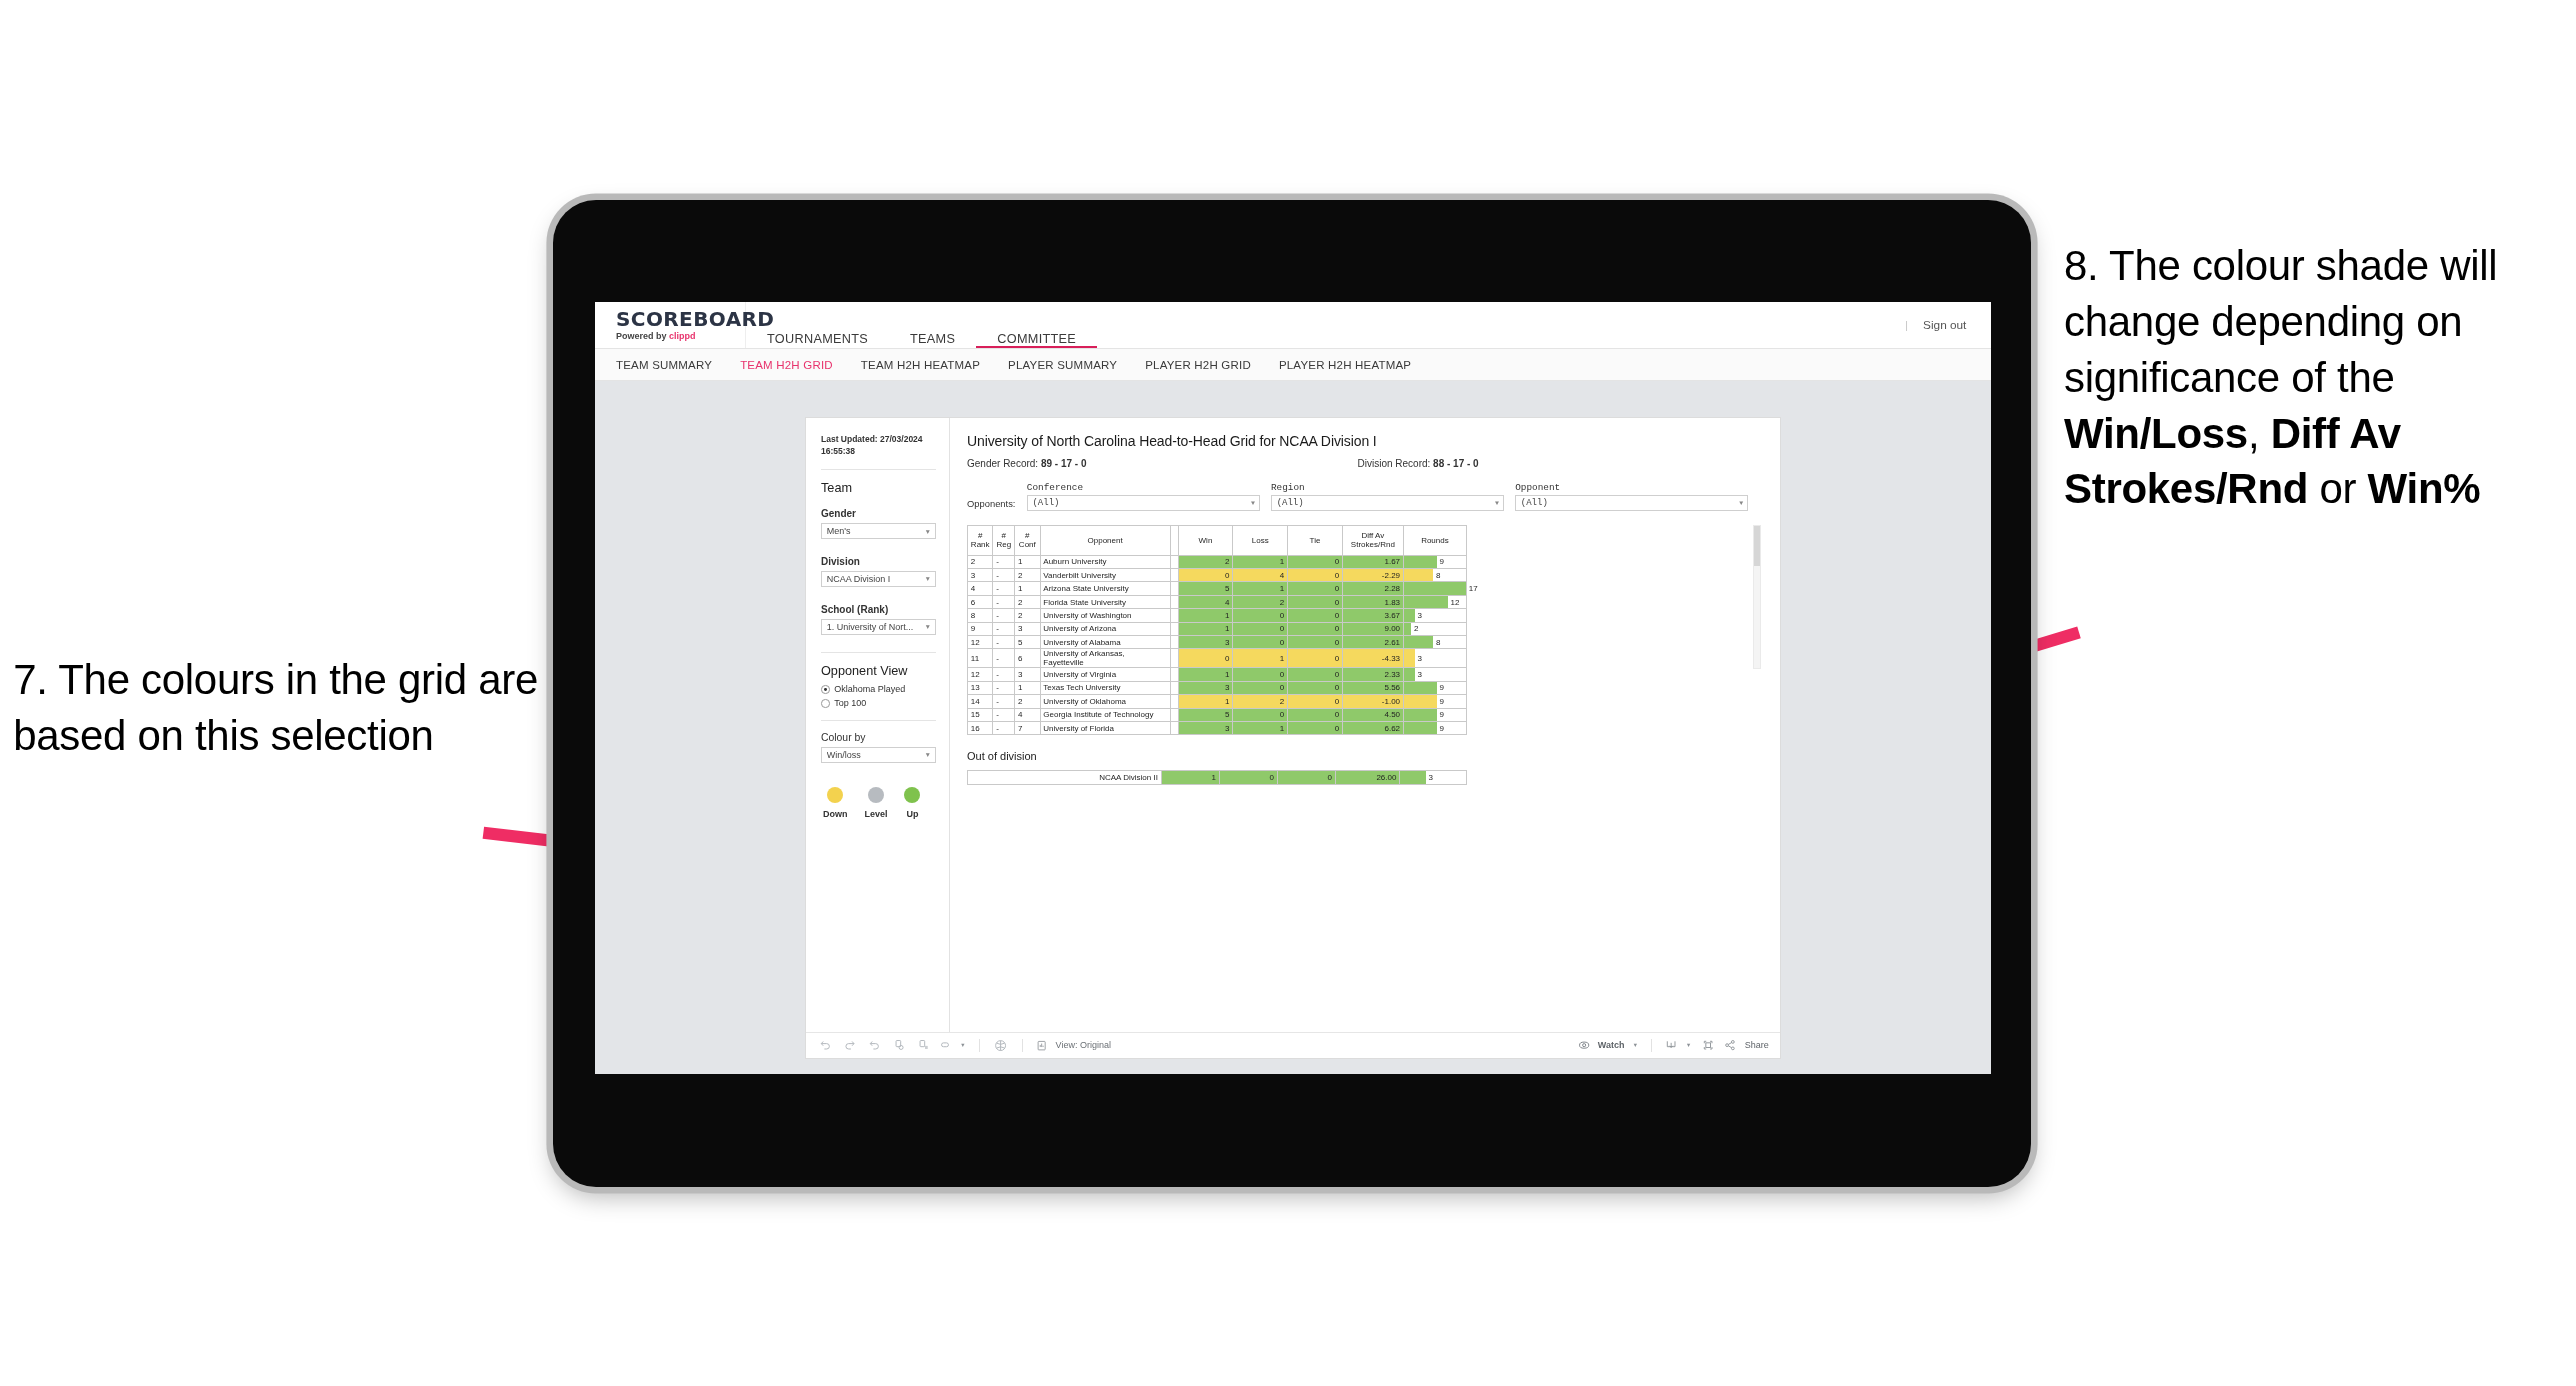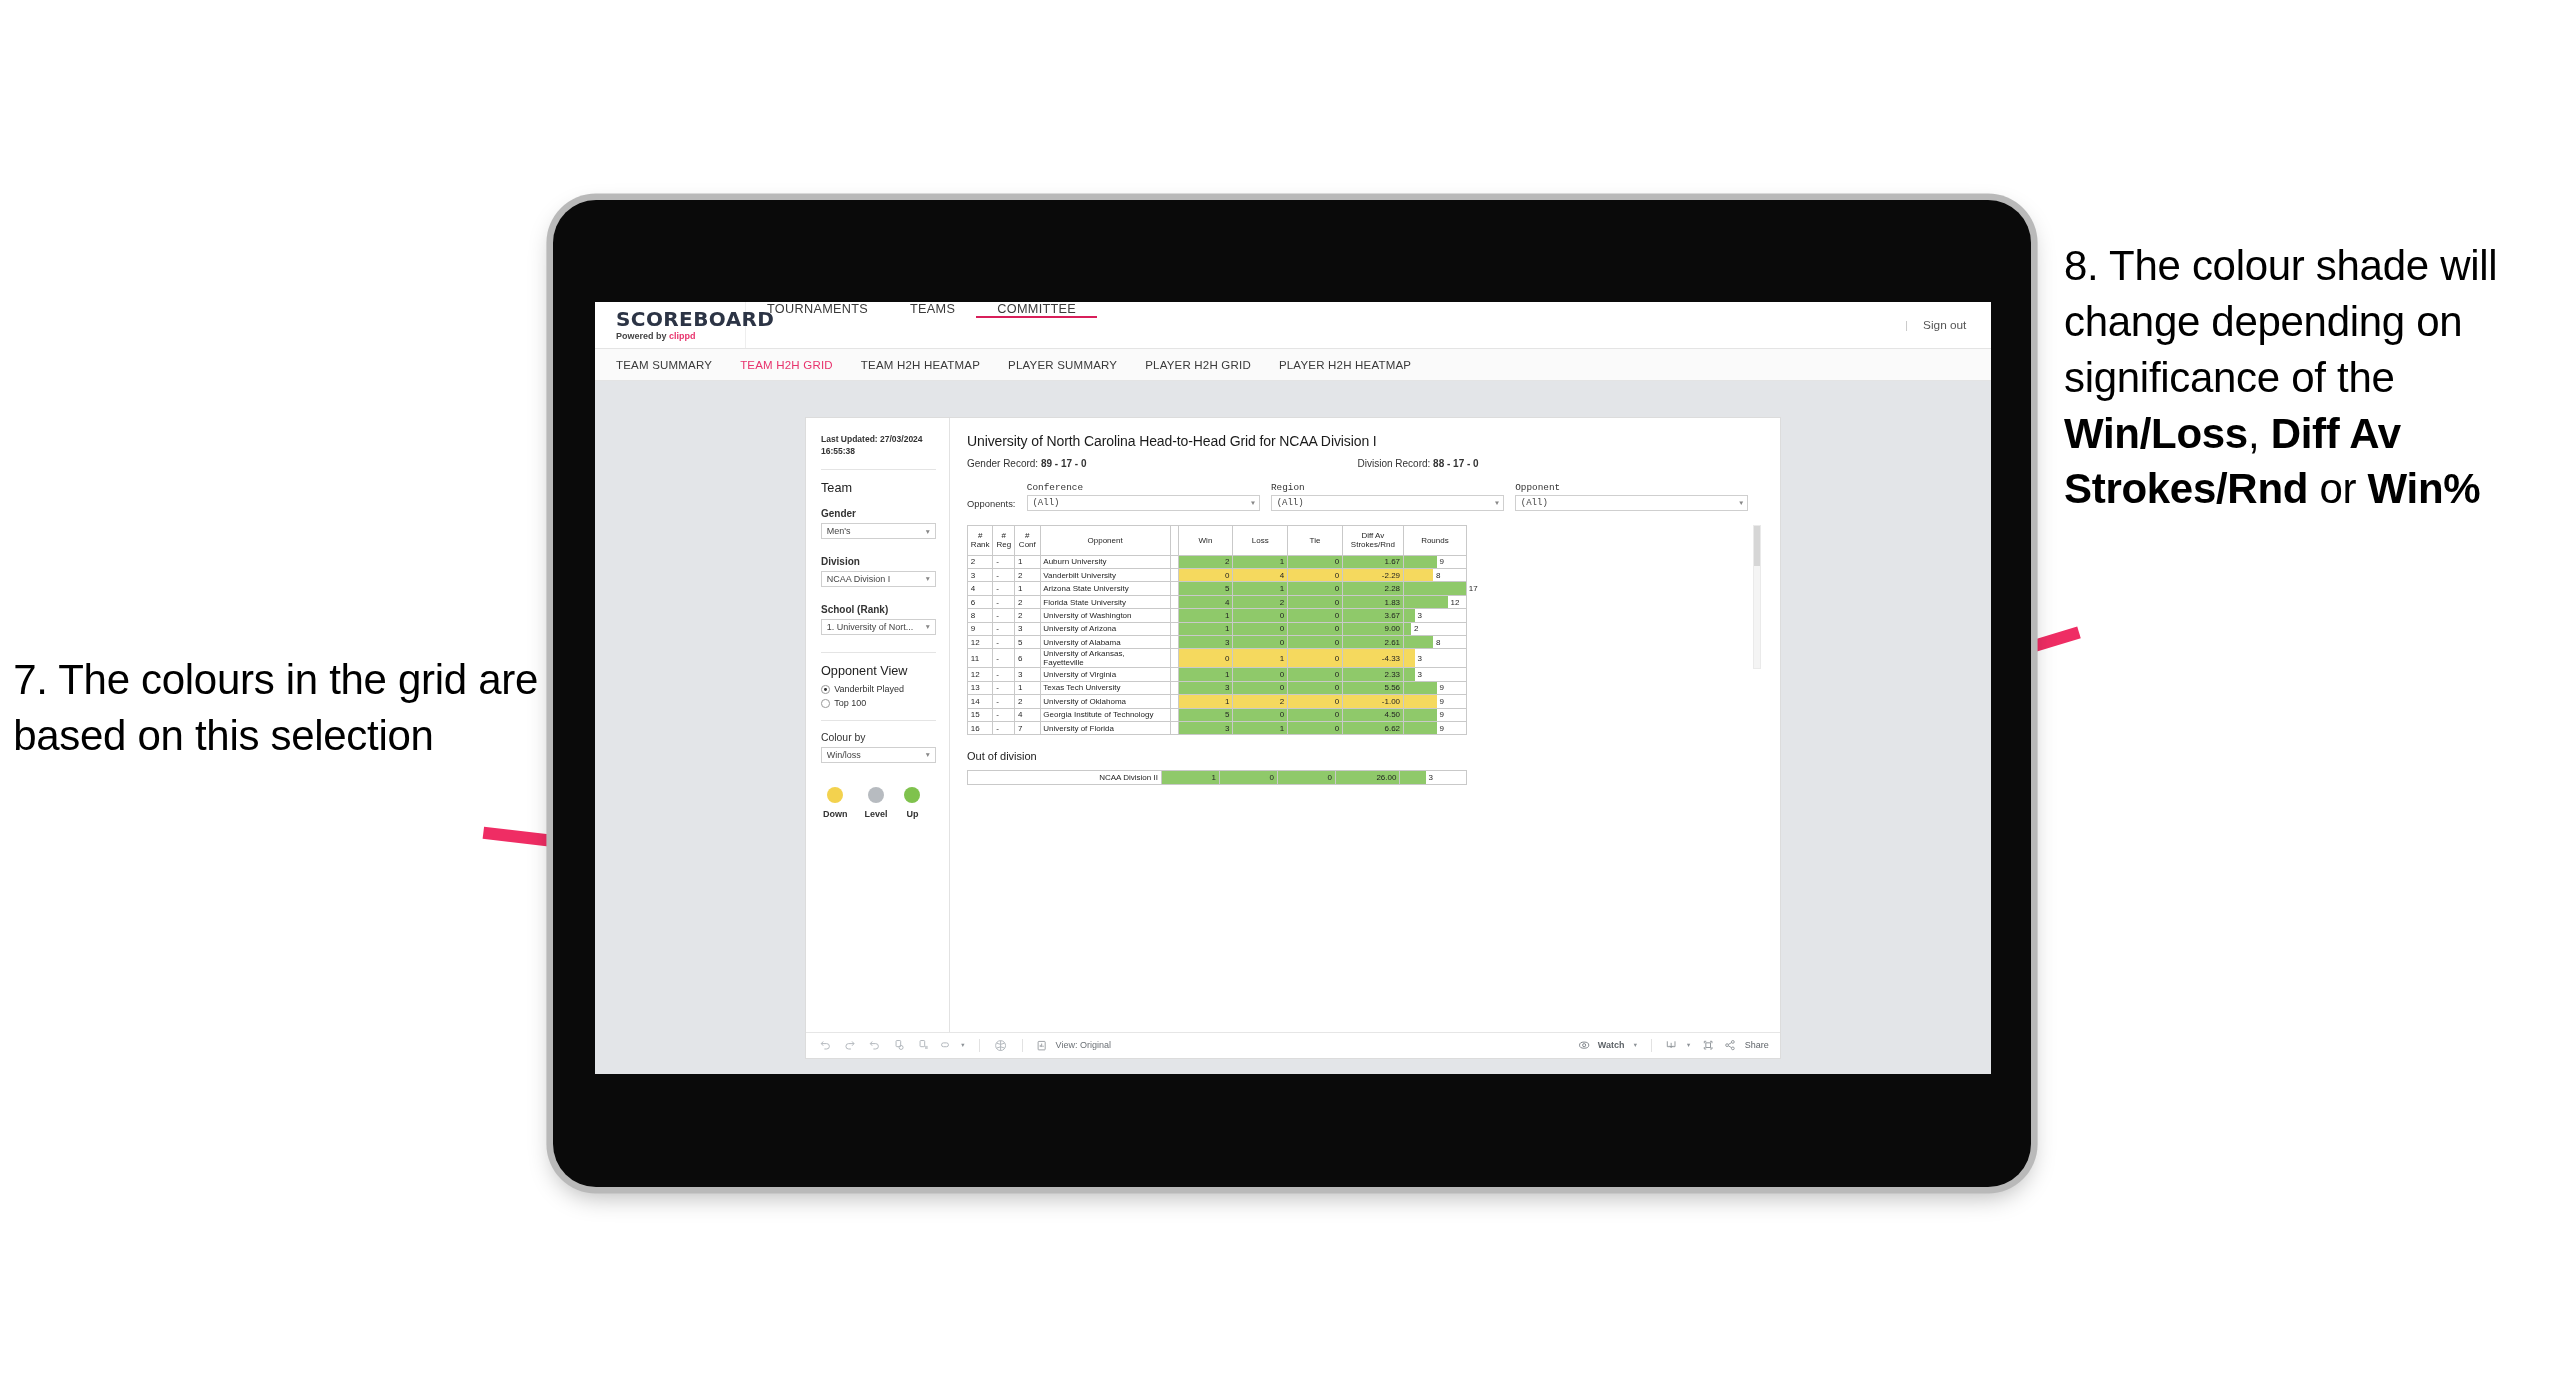--- a/index.html
+++ b/index.html
@@ -58,21 +58,21 @@
     border-right: 0.9px solid #eee;
   }
   #logo-word {
     font-family: "DejaVu Sans", sans-serif;
     font-weight: 700; font-size: 20px; letter-spacing: 0.4px;
     color: #2c3445; line-height: 1;
   }
   #logo-sub { font-size: 9px; color: #444; margin-top: 2.8px; font-weight: 600; }
   #logo-sub .brand { color: #e8336d; font-weight: 700; }
 
-  .topnav { display: flex; align-items: flex-start; }
+  .topnav { display: flex; align-items: flex-end; }
   .topnav-item {
     display: flex; align-items: center;
     padding: 0 21px;
     font-size: 12.7px; color: #3a3a3a; letter-spacing: 0.3px;
     border-bottom: 2.8px solid transparent;
     cursor: pointer;
   }
   .topnav-item.active { border-bottom-color: #d81f5a; }
   #appbar-right {
     margin-left: auto; display: flex; align-items: center;
@@ -297,21 +297,21 @@
                   <span class="val">1. University of Nort...</span>
                   <span class="caret">▼</span>
                 </div>
               </div>
 
               <div class="side-rule"></div>
 
               <div class="side-h" style="margin-bottom:6.6px;">Opponent View</div>
               <div class="radio-row">
                 <span class="radio on"></span>
-                <span>Vanderbilt Played</span>
+                <span>Oklahoma Played</span>
               </div>
               <div class="radio-row">
                 <span class="radio"></span>
                 <span>Top 100</span>
               </div>
 
               <div class="side-rule"></div>
 
               <div class="side-field" style="margin-bottom:0;">
                 <div class="side-label" style="font-weight:400;font-size:10.4px;">Colour by</div>

